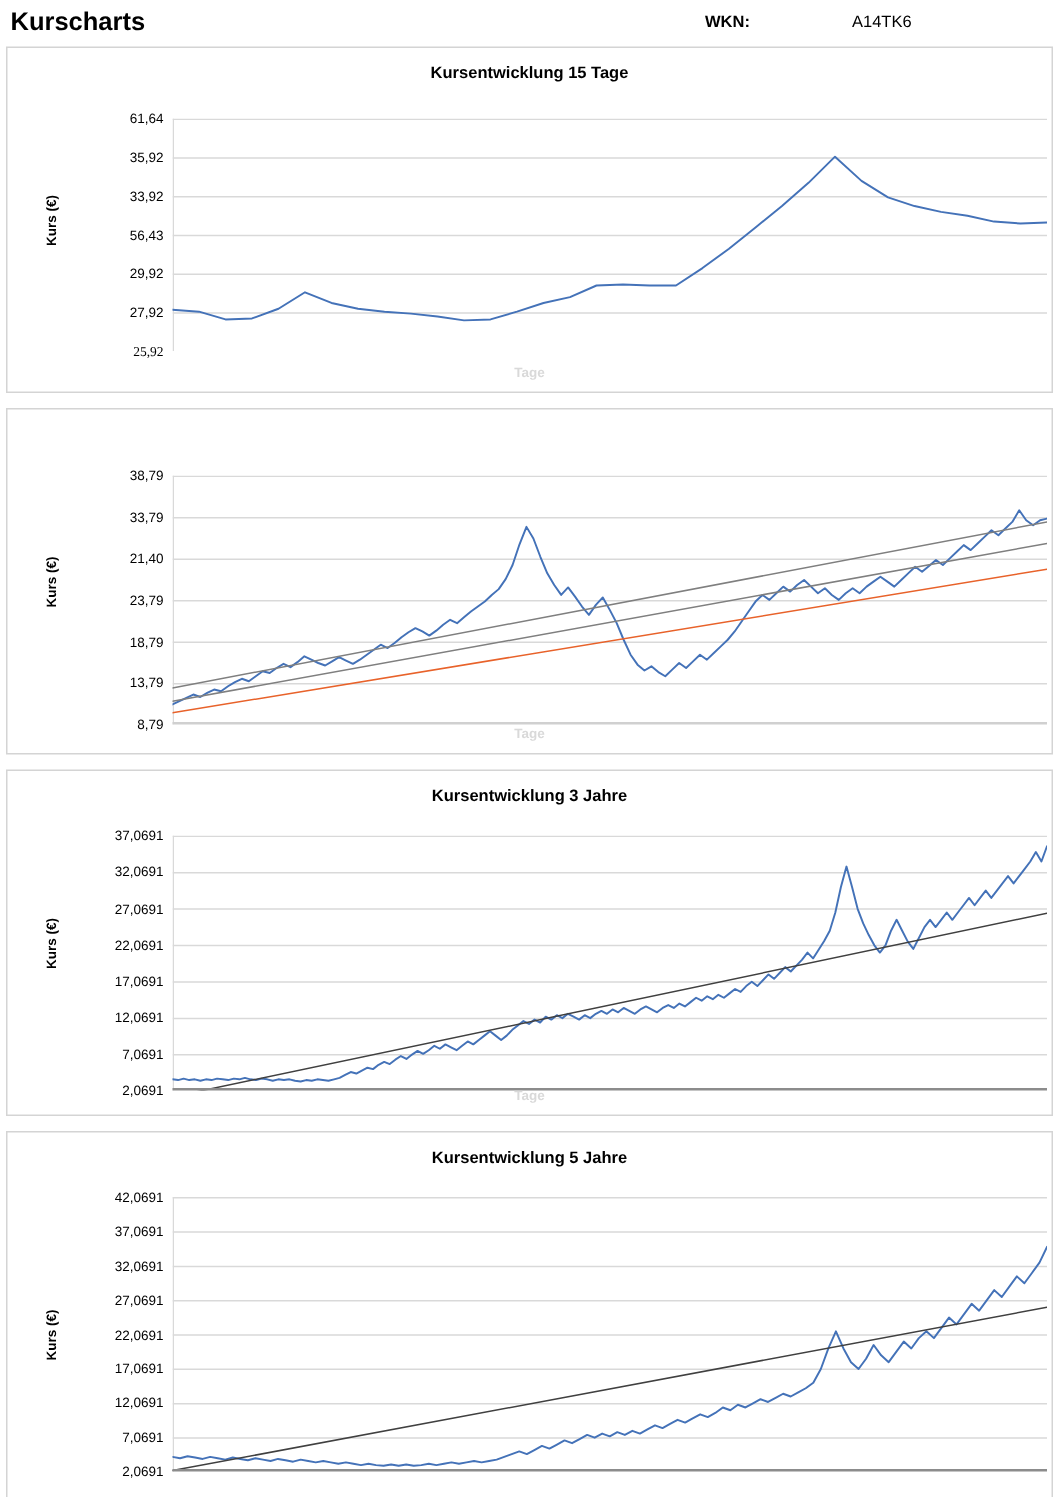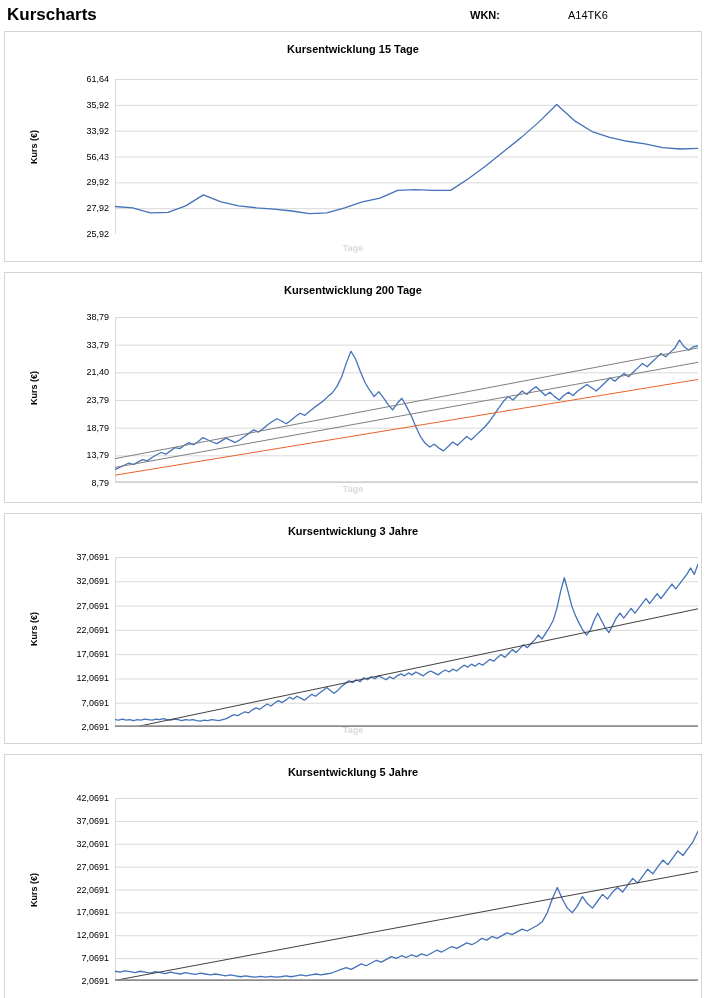--- a/index.html
+++ b/index.html
@@ -114,21 +114,21 @@
   <div class="header">
     <div class="doc-title">Kurscharts</div>
     <div class="wkn-label">WKN:</div>
     <div class="wkn-value">A14TK6</div>
   </div>
 
   <div class="panel" id="panel-0">
     <div class="chart-title">Kursentwicklung 15 Tage</div>
     <div class="y-axis-title">Kurs (€)</div>
     <div class="ticklabels" id="ticks-0" style="left: 56px; top: 47px; width: 48px; height: 155px;">
-        <div style="top: 155px;">25,92</div>
+        <div style="top: 155px; font-family: Liberation Serif, serif;">25,92</div>
         <div style="top: 129.167px;">27,92</div>
         <div style="top: 103.333px;">29,92</div>
         <div style="top: 77.5px;">56,43</div>
         <div style="top: 51.6667px;">33,92</div>
         <div style="top: 25.8333px;">35,92</div>
         <div style="top: 0px;">61,64</div>
       </div>
     <div class="plot" id="plot-0" style="left: 110px; top: 47px; width: 583px; height: 155px;">
         <svg width="583" height="155">
           <line x1="0" x2="583" y1="155.5" y2="155.5" stroke="#d9d9d9" stroke-width="1"></line>
@@ -139,21 +139,20 @@
           <line x1="0" x2="583" y1="26.333333333333314" y2="26.333333333333314" stroke="#d9d9d9" stroke-width="1"></line>
           <line x1="0" x2="583" y1="0.5" y2="0.5" stroke="#d9d9d9" stroke-width="1"></line>
           <line x1="0.5" x2="0.5" y1="0" y2="155" stroke="#d9d9d9"></line>
           <polyline points="0.00,127.49 17.67,128.78 35.33,133.95 53.00,133.30 70.67,126.84 88.33,115.86 106.00,122.97 123.67,126.84 141.33,128.78 159.00,130.07 176.67,132.01 194.33,134.59 212.00,133.95 229.67,128.78 247.33,122.97 265.00,119.09 282.67,111.34 300.33,110.70 318.00,111.34 335.67,111.34 353.33,99.72 371.00,86.80 388.67,72.59 406.33,58.38 424.00,42.88 441.67,25.45 459.33,41.59 477.00,52.57 494.67,58.38 512.33,62.26 530.00,64.84 547.67,68.72 565.33,70.01 583.00,69.36" fill="none" stroke="#4472b8" stroke-width="1.3" stroke-linejoin="round" stroke-linecap="round"></polyline>
         </svg>
       </div>
     <div class="x-axis-title">Tage</div>
   </div>
 
   <div class="panel" id="panel-1">
-    <div class="chart-title">Kursentwicklung 200 Tage</div>
     <div class="y-axis-title">Kurs (€)</div>
     <div class="ticklabels" id="ticks-1" style="left: 56px; top: 44px; width: 48px; height: 166px;">
         <div style="top: 166px;">8,79</div>
         <div style="top: 138.333px;">13,79</div>
         <div style="top: 110.667px;">18,79</div>
         <div style="top: 83px;">23,79</div>
         <div style="top: 55.3333px;">21,40</div>
         <div style="top: 27.6667px;">33,79</div>
         <div style="top: 0px;">38,79</div>
       </div>

